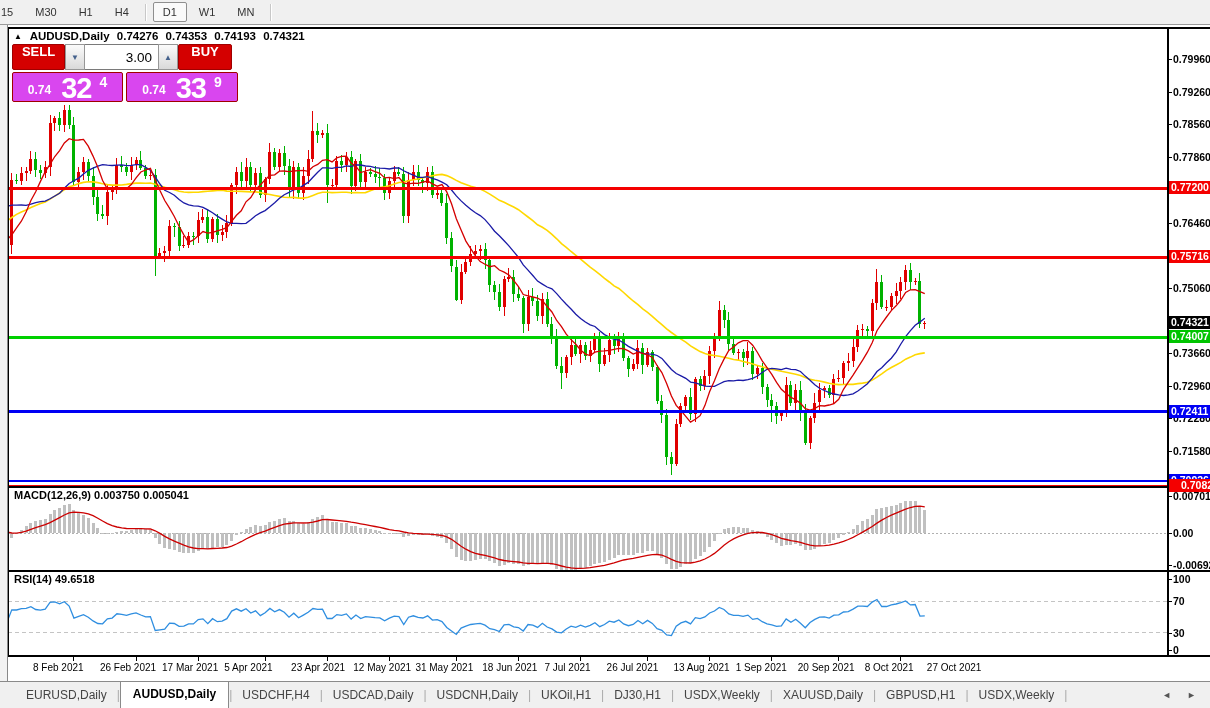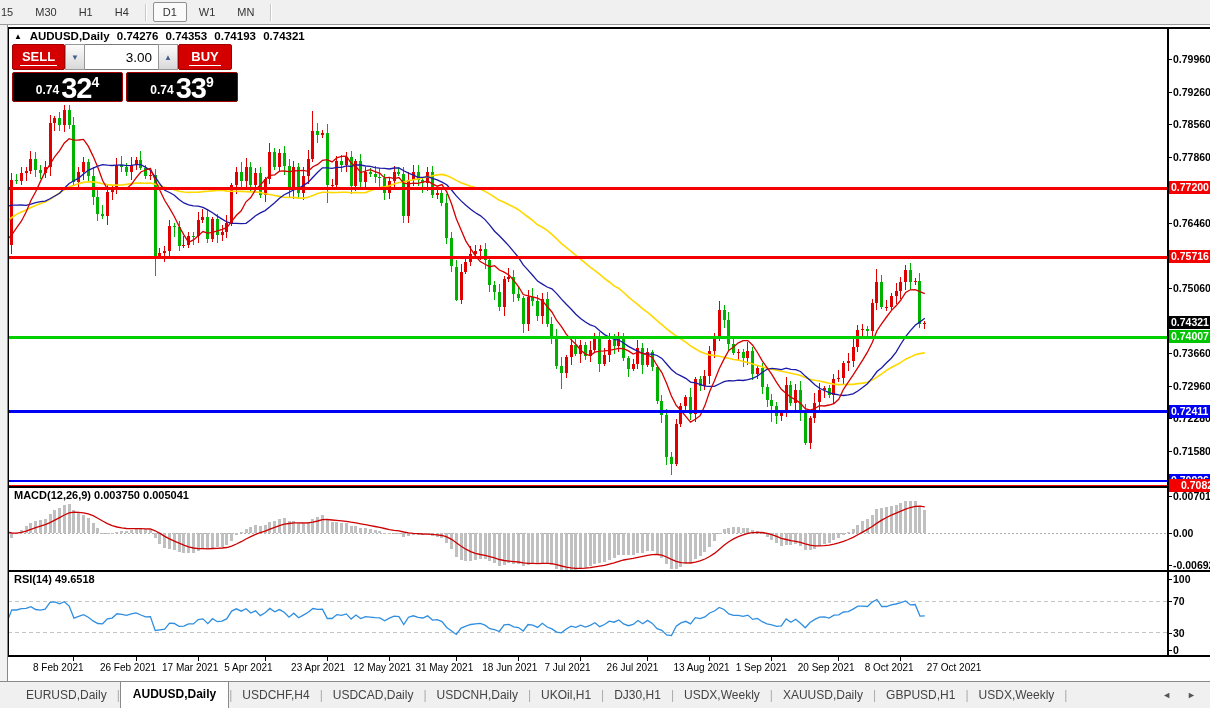--- a/index.html
+++ b/index.html
@@ -27,31 +27,31 @@
   #price-axis{position:absolute;left:1168px;top:0;width:42px;height:656px;}
   .ax-label{position:absolute;left:5px;font-size:10.5px;font-weight:bold;color:#000;white-space:nowrap;}
   .ax-dash{position:absolute;left:0;width:4px;height:1px;background:#000;}
   .ax-badge{position:absolute;left:1px;font-size:10.5px;font-weight:bold;padding:0 2px;line-height:13px;white-space:nowrap;}
   .date-label{position:absolute;top:637px;font-size:10px;font-weight:normal;color:#000;white-space:nowrap;margin-left:28px;}
   
   #one-click{position:absolute;left:12px;top:19px;width:226px;}
   #oc-row1{display:flex;height:26px;}
   .oc-btn{background:#d40000;border:1px solid #a00000;border-radius:2px;color:#fff;font-size:13px;
           font-weight:bold;display:flex;align-items:center;justify-content:center;box-sizing:border-box;}
-  .oc-btn span{border-bottom:1px solid #fff;padding:0 2px 1px 2px;}
+  .oc-btn span{border-bottom:1px solid #fff;padding:0 2px 11px 2px;}
   #oc-sell-btn{width:53px;}
   #oc-buy-btn{width:54px;}
   .oc-spin{width:20px;background:linear-gradient(#fbfbfb,#d9d9d9);border:1px solid #979797;
            box-sizing:border-box;display:flex;align-items:center;justify-content:center;
            font-size:8px;color:#44618c;}
   #oc-volume{width:73px;height:26px;box-sizing:border-box;border:1px solid #7a7a7a;border-left:none;border-right:none;
              font-family:"Liberation Sans",sans-serif;font-size:13.5px;text-align:right;padding:0 6px;color:#000;}
   #oc-row2{display:flex;margin-top:2px;height:30px;}
-  .oc-price{background:#000000;border:1px solid #a00000;border-radius:2px;color:#fff;
-            display:flex;align-items:flex-end;justify-content:center;box-sizing:border-box;}
+  .oc-price{background:#d946ef;border:1px solid #a00000;border-radius:2px;color:#fff;
+            display:flex;align-items:flex-end;justify-content:center;box-sizing:border-box;gap:8px;}
   #oc-sell-price{width:111px;margin-right:3px;}
   #oc-buy-price{width:112px;}
   .oc-price .sm{font-size:12px;font-weight:bold;margin:0 2px 4px 0;}
   .oc-price .lg{font-size:29px;font-weight:bold;line-height:25px;letter-spacing:-1px;}
   .oc-price .sup{font-size:14px;font-weight:bold;align-self:flex-start;margin-top:1px;}
   
   #tab-bar{position:absolute;left:0;top:681px;width:1210px;height:27px;background:#f0f0f0;
            border-top:1px solid #8a8a8a;box-sizing:border-box;display:flex;align-items:flex-end;}
   #tab-strip{display:flex;align-items:flex-end;margin-left:16px;height:26px;}
   .tab{font-size:12px;color:#444;padding:20px 10px 6px 10px;white-space:nowrap;cursor:default;}

